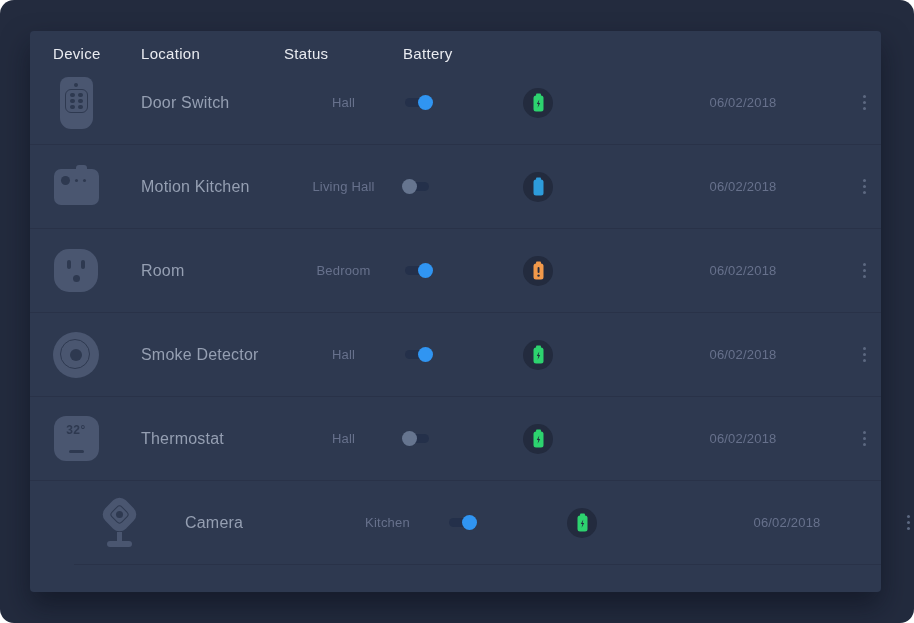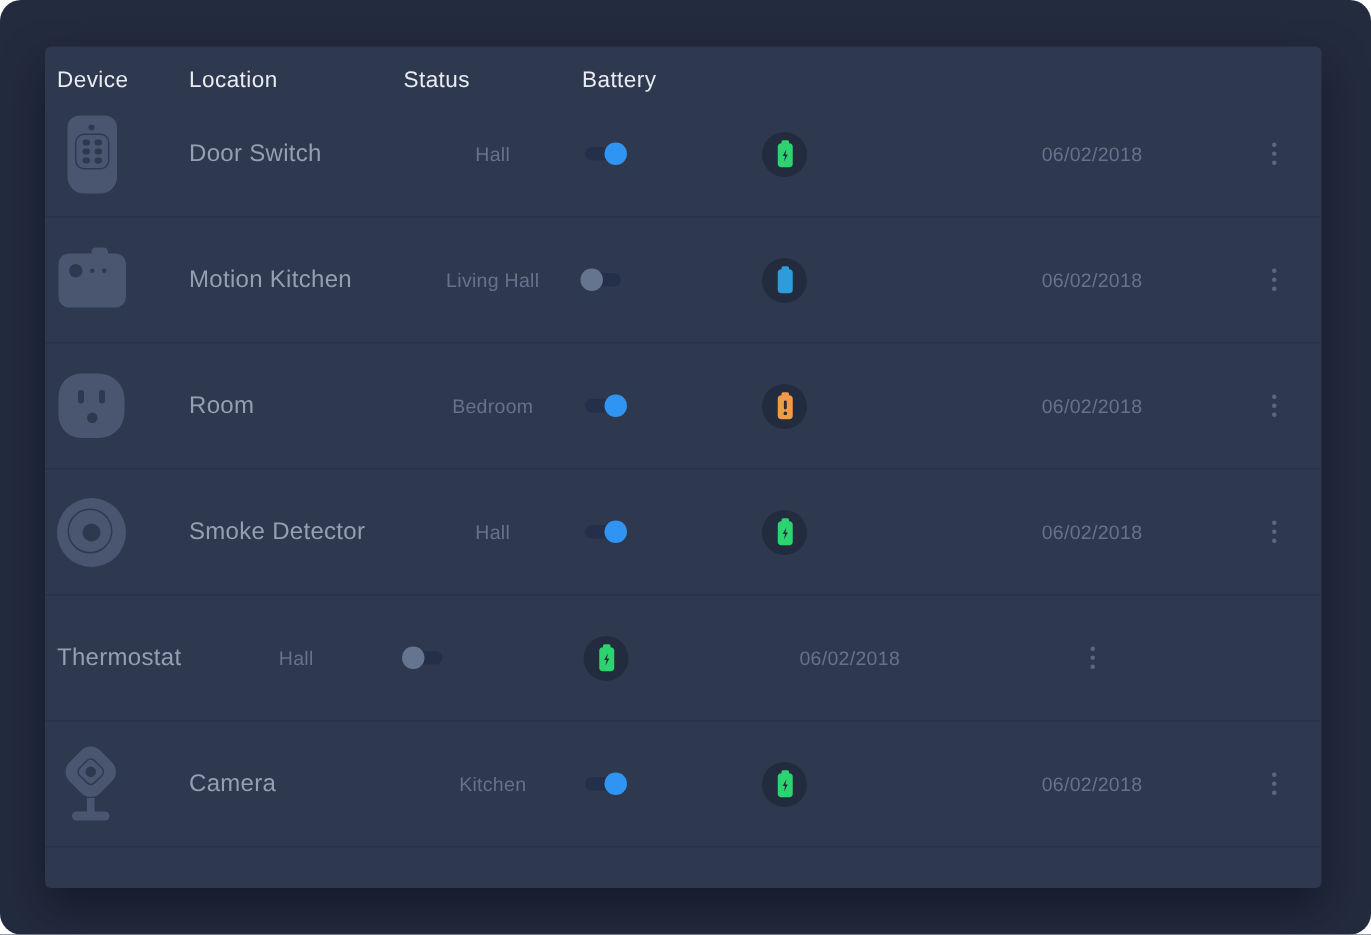--- a/index.html
+++ b/index.html
@@ -9,25 +9,25 @@
     --toggle-off:#66758f; --battery-badge-bg:#232b3e; --kebab-dots:#5c6880;
   }
   *{box-sizing:border-box;margin:0;padding:0;}
   body{background:#ffffff;font-family:"Liberation Sans","DejaVu Sans",sans-serif;}
   .screen{position:relative;width:914px;height:623px;background:var(--page-bg);
     border-radius:14px;overflow:hidden;}
   .card{position:absolute;left:30px;top:31px;width:851px;height:561px;
     background:var(--card-bg);border-radius:4px;
     box-shadow:0 14px 28px rgba(8,12,24,.5);}
   .grid-row{display:grid;grid-template-columns:88px 143px 119px 119px 119px 204px 39px;
-    padding-left:8px;align-items:center;}
+    padding-left:23px;align-items:center;}
   .head{height:30px;padding-top:14px;}
   .head span{color:var(--header-text);font-size:15px;letter-spacing:.3px;}
   .row{height:84px;border-bottom:1px solid var(--divider);}
-  .row:last-child{border-bottom:1px solid var(--divider);}
+  .row:last-child{border-bottom:1px solid var(--divider);margin-left:44px;}
   .cell-name{color:var(--name-text);font-size:16px;letter-spacing:.2px;}
   .cell-muted{color:var(--muted-text);font-size:13px;letter-spacing:.2px;text-align:center;}
   
   .toggle{position:relative;width:26px;height:15px;margin-left:2px;cursor:pointer;}
   .toggle .track{position:absolute;left:0;top:3px;width:24px;height:9px;border-radius:5px;
     background:var(--toggle-track);}
   .toggle .knob{position:absolute;top:0;width:15px;height:15px;border-radius:50%;}
   .toggle.on .knob{right:-2px;background:var(--toggle-on);}
   .toggle.off .knob{left:-3px;background:var(--toggle-off);}
   
@@ -229,20 +229,26 @@
       </div>
       <span class="cell-muted">06/02/2018</span>
       <button class="kebab">
           <i></i>
           <i></i>
           <i></i>
         </button>
     </div>
 
     <div class="grid-row row">
+      <div class="dev">
+        <div class="thermo">
+          <span class="temp">32°</span>
+          <i class="bar"></i>
+        </div>
+      </div>
       <span class="cell-name">Thermostat</span>
       <span class="cell-muted">Hall</span>
       <div class="toggle off">
           <i class="track"></i>
           <i class="knob"></i>
         </div>
       <div class="badge">
         <svg class="battery charging" width="13" height="19" viewBox="0 0 13 19" style="color: rgb(45, 211, 111);">
           <rect x="4" y="0.5" width="5" height="3" rx="1" fill="currentColor"></rect>
           <rect x="1.5" y="2.5" width="10" height="16" rx="2.5" fill="currentColor"></rect>

